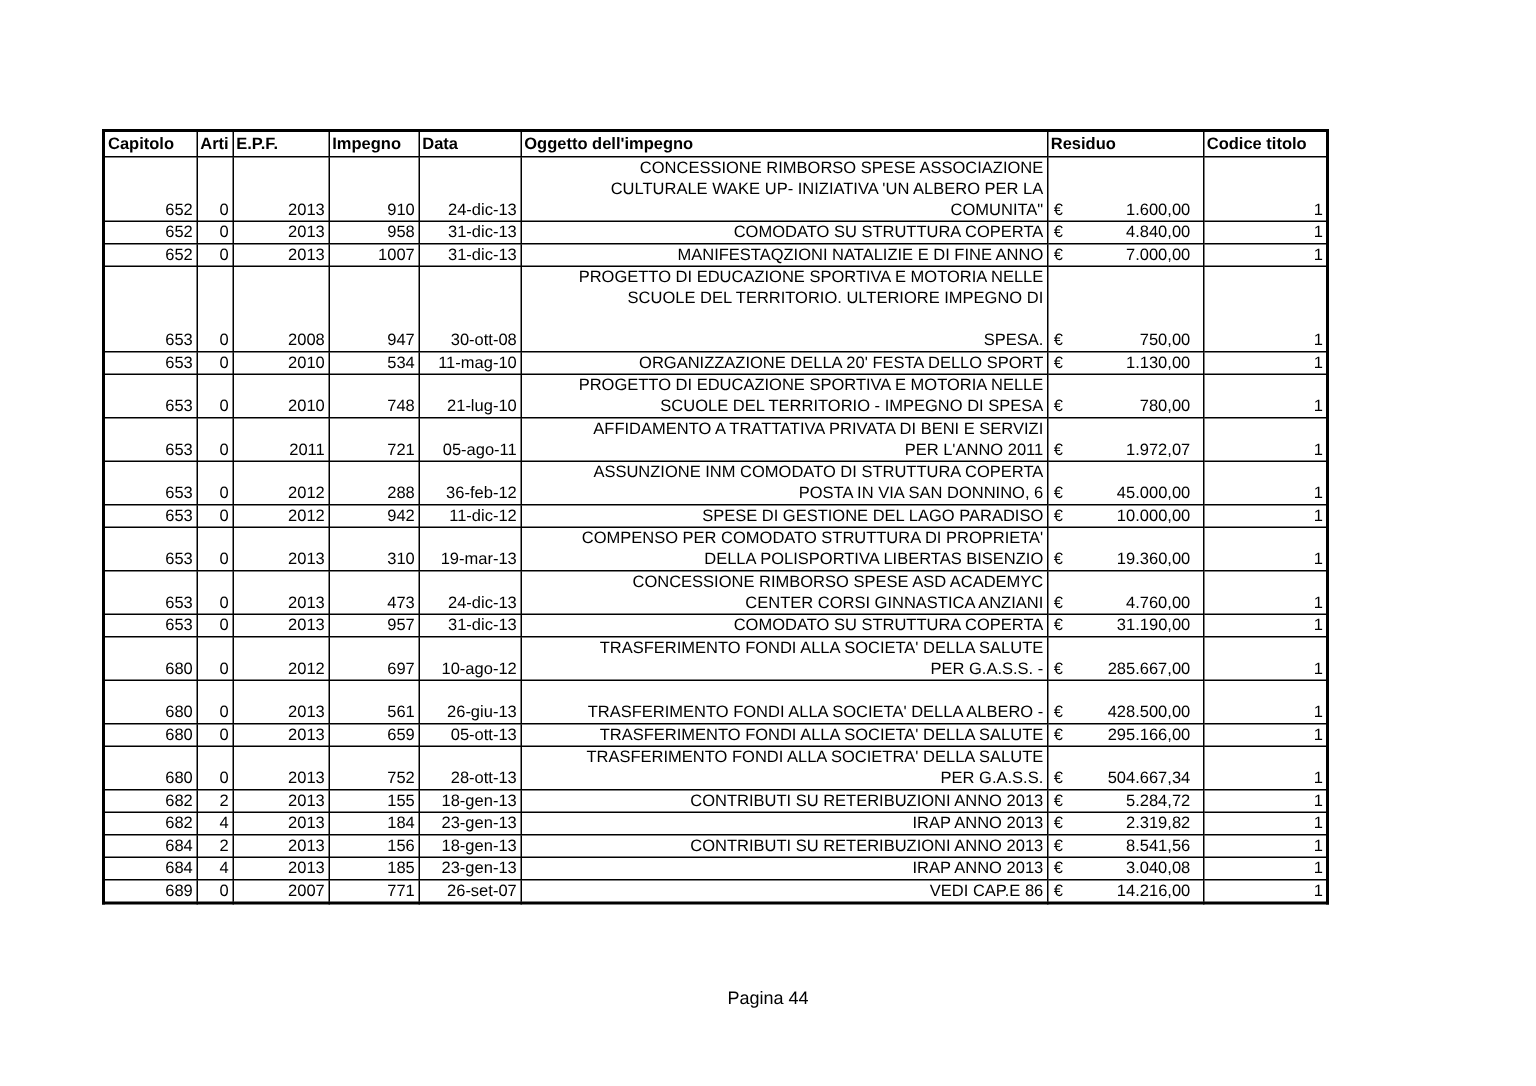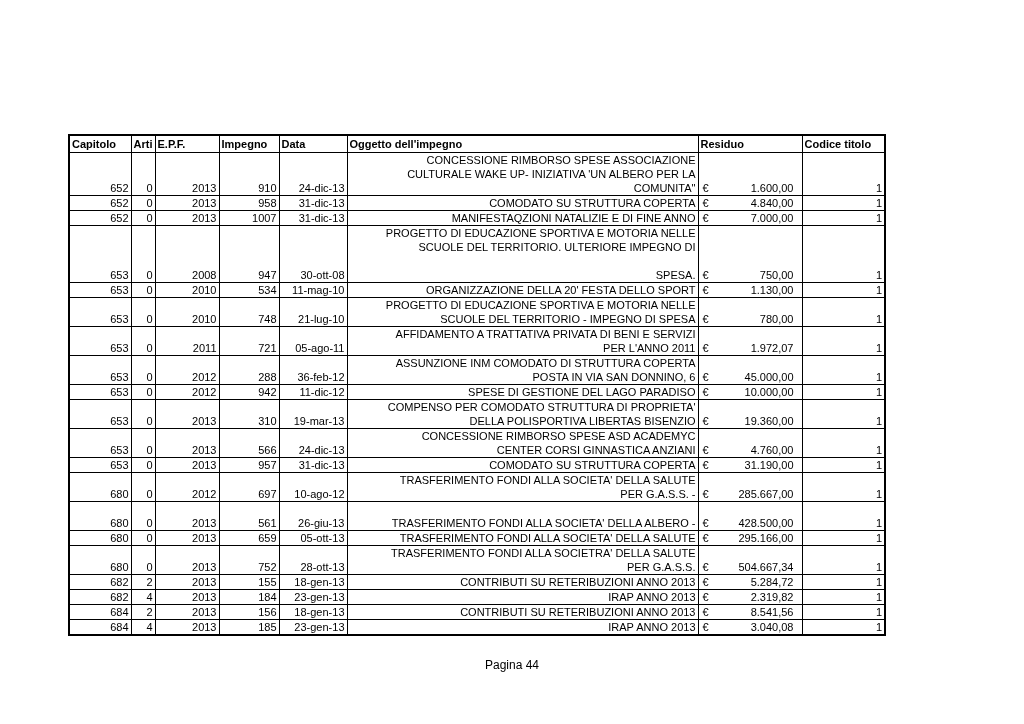--- a/index.html
+++ b/index.html
@@ -14,21 +14,20 @@
   .sheet{
     position:absolute;
     left:68px;
     top:86px;
   }
   table{
     border-collapse:collapse;
     table-layout:fixed;
     width:816px;
     border:2px solid #000;
-    margin-top:48px;
   }
   th,td{
     border:1px solid #000;
     padding:0 2px;
     vertical-align:bottom;
     font-size:11px;
     line-height:14px;
     overflow:hidden;
   }
   th{
@@ -239,21 +238,21 @@
               <span class="eur">€</span>
               <span class="amt">19.360,00</span>
             </div>
           </td>
           <td class="num">1</td>
         </tr>
         <tr>
           <td class="num">653</td>
           <td class="num">0</td>
           <td class="num">2013</td>
-          <td class="num">566</td>
+          <td class="num">473</td>
           <td class="num">24-dic-13</td>
           <td class="og">CONCESSIONE RIMBORSO SPESE ASD ACADEMYC
 CENTER CORSI GINNASTICA ANZIANI</td>
           <td class="residuo">
             <div class="wrap">
               <span class="eur">€</span>
               <span class="amt">4.760,00</span>
             </div>
           </td>
           <td class="num">1</td>
@@ -385,20 +384,35 @@
           <td class="num">684</td>
           <td class="num">4</td>
           <td class="num">2013</td>
           <td class="num">185</td>
           <td class="num">23-gen-13</td>
           <td class="og">IRAP ANNO 2013</td>
           <td class="residuo">
             <div class="wrap">
               <span class="eur">€</span>
               <span class="amt">3.040,08</span>
+            </div>
+          </td>
+          <td class="num">1</td>
+        </tr>
+        <tr>
+          <td class="num">689</td>
+          <td class="num">0</td>
+          <td class="num">2007</td>
+          <td class="num">771</td>
+          <td class="num">26-set-07</td>
+          <td class="og">VEDI CAP.E 86</td>
+          <td class="residuo">
+            <div class="wrap">
+              <span class="eur">€</span>
+              <span class="amt">14.216,00</span>
             </div>
           </td>
           <td class="num">1</td>
         </tr>
       </tbody>
   </table>
 </div>
 
 <div class="footer">Pagina 44</div>
 

